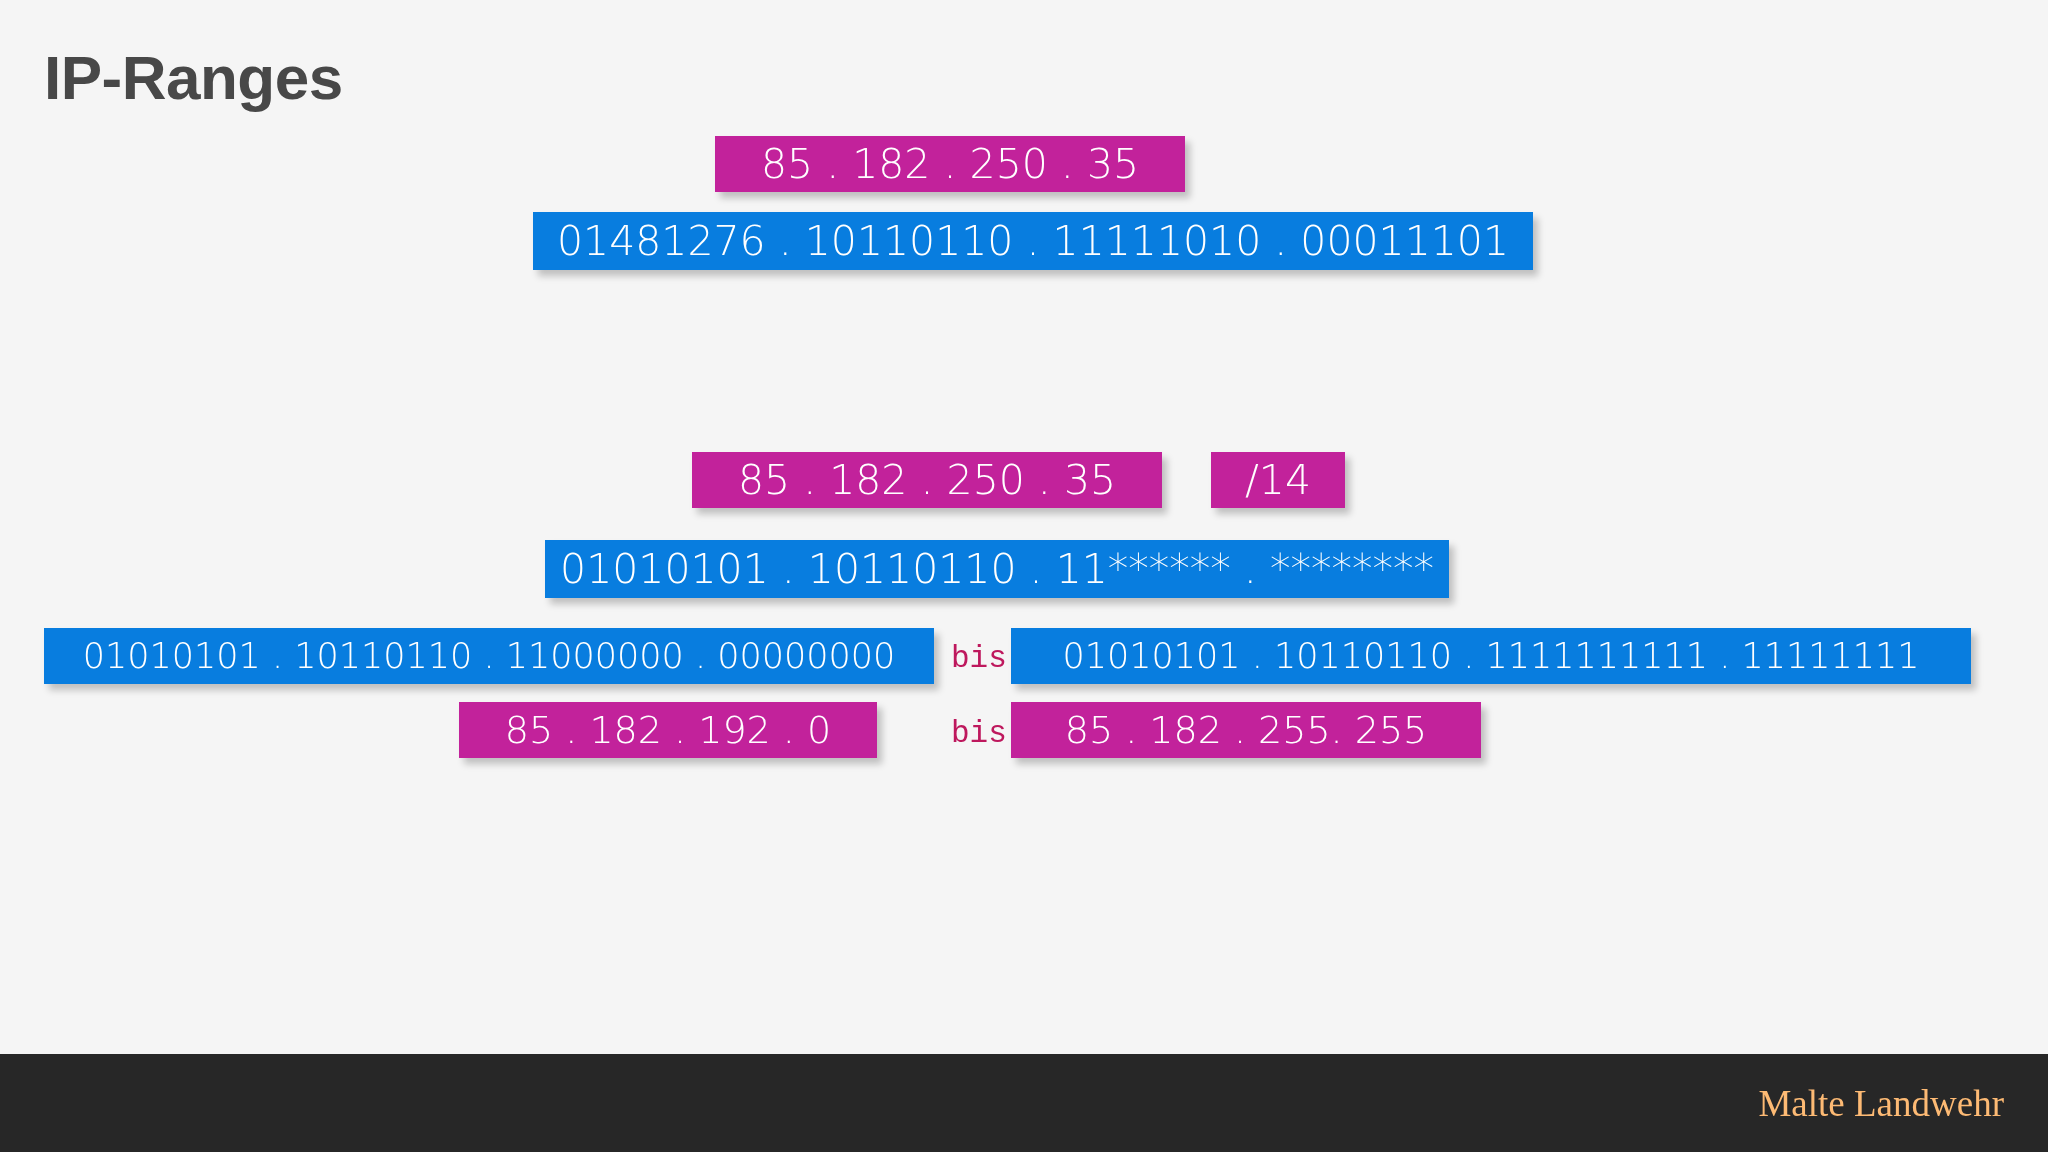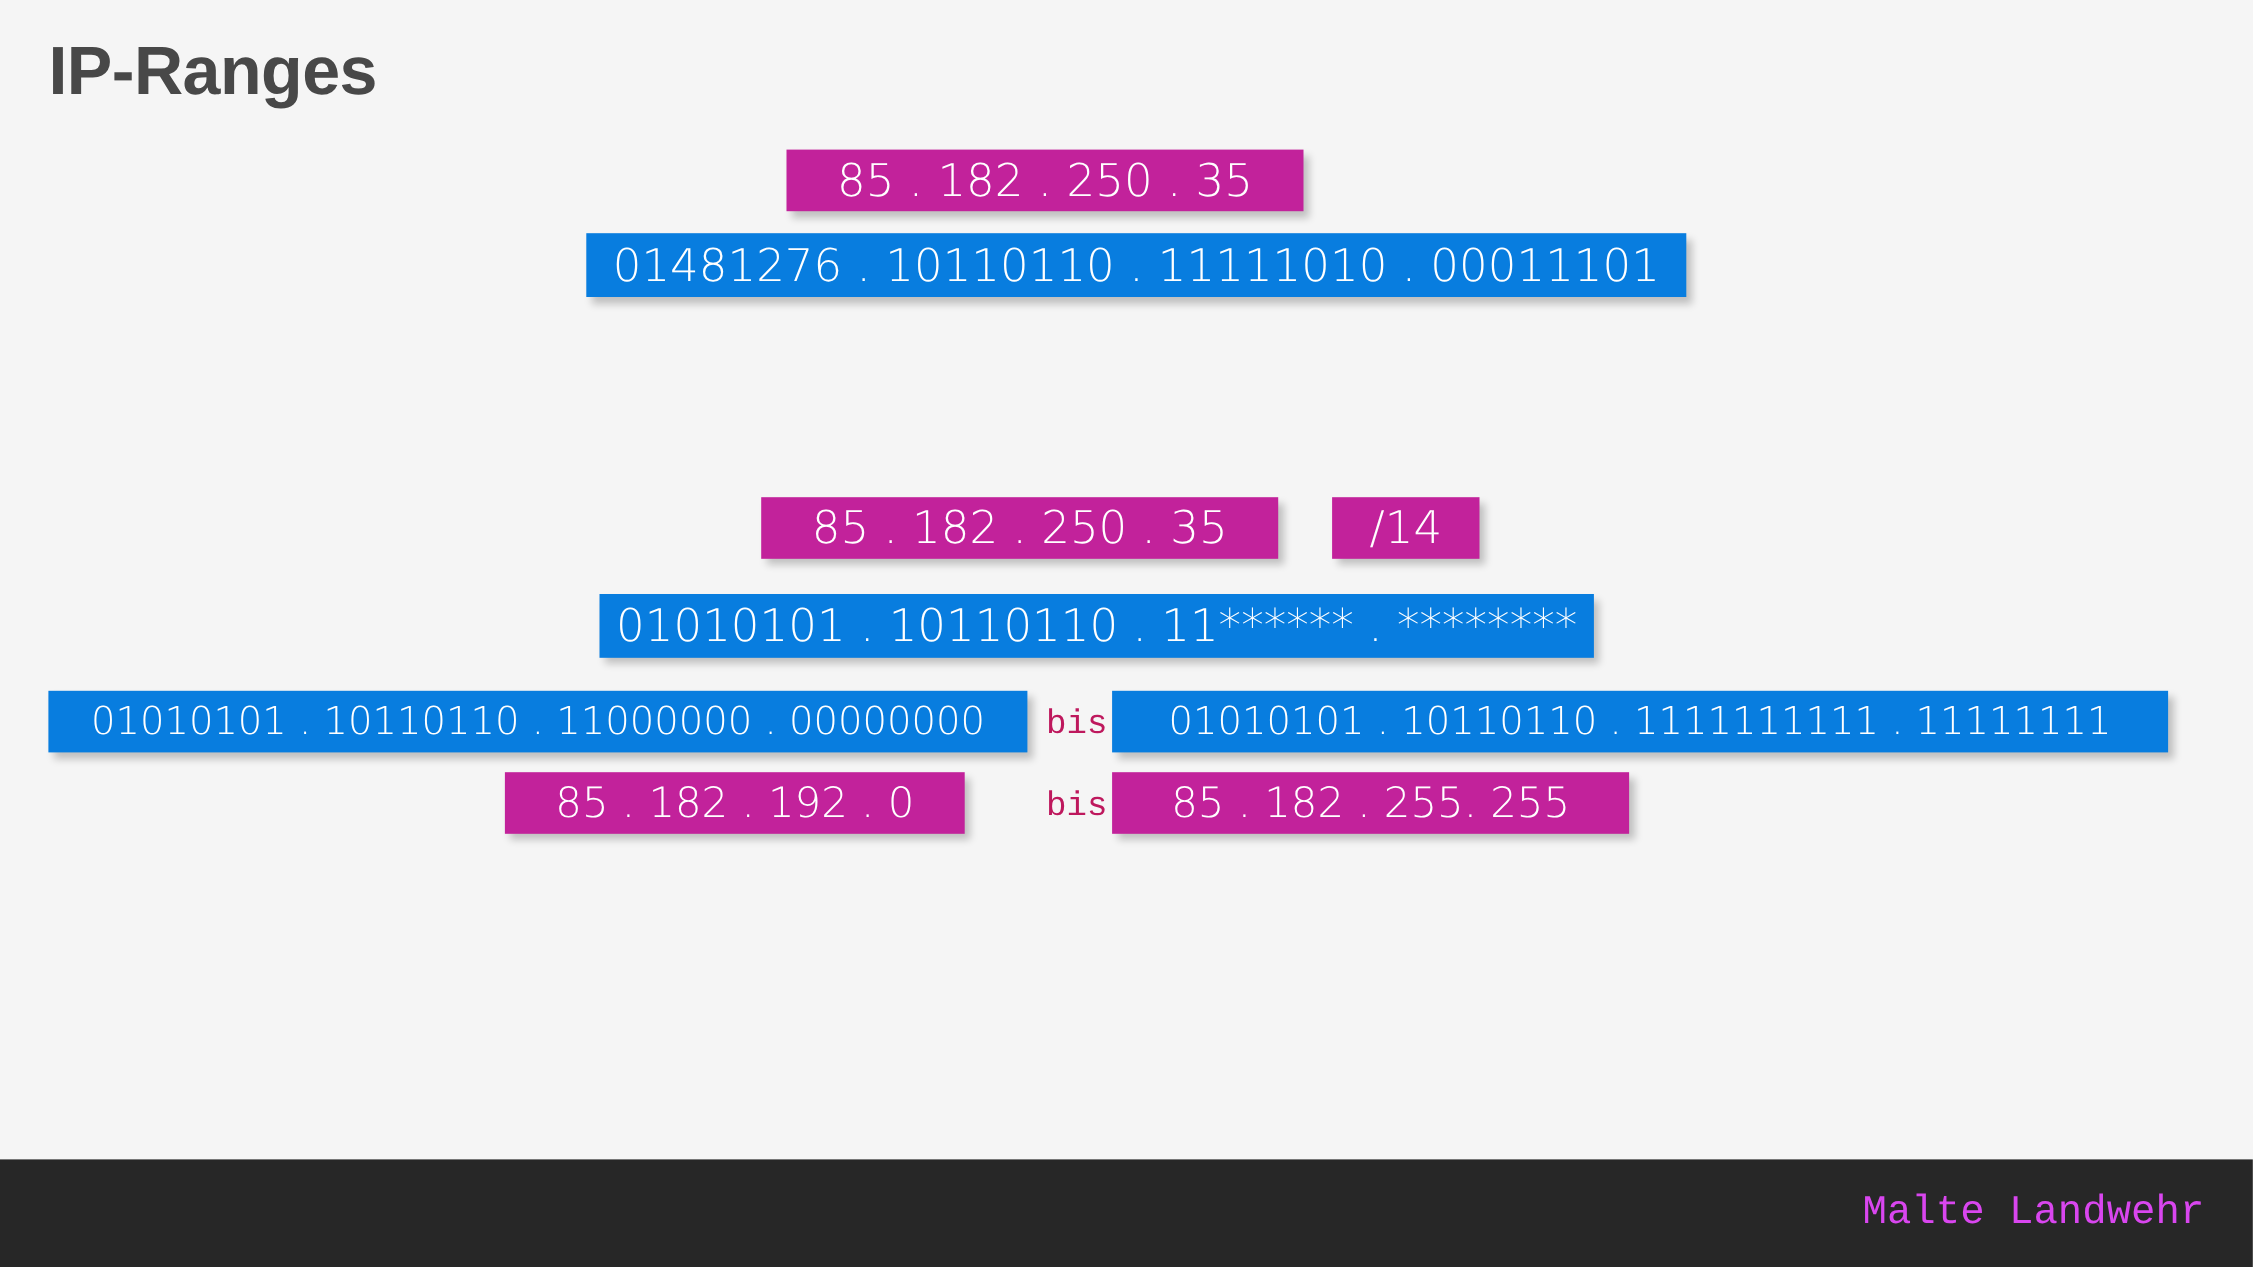--- a/index.html
+++ b/index.html
@@ -18,21 +18,21 @@
   .slide {
     position: absolute;
     inset: 0;
     background: #f5f5f5;
   }
 
   
   .slide-title {
     position: absolute;
     left: 44px;
-    top: 29px;
+    top: 42px;
     font-size: 62px;
     font-weight: bold;
     color: #484848;
     letter-spacing: -0.5px;
     white-space: nowrap;
   }
 
   
   .chip {
     position: absolute;
@@ -116,22 +116,22 @@
     right: 0;
     bottom: 0;
     height: 98px;
     background: #272727;
   }
   .footer-author {
     position: absolute;
     right: 44px;
     top: 28px;
     font-size: 37px;
-    color: #d946ef;
-    font-family: Liberation Mono, monospace;
+    color: #fdba74;
+    font-family: Liberation Serif, serif;
     white-space: nowrap;
   }
 </style>
 </head>
 <body>
 
 <div class="slide">
 
   <div class="slide-title">IP-Ranges</div>
 

